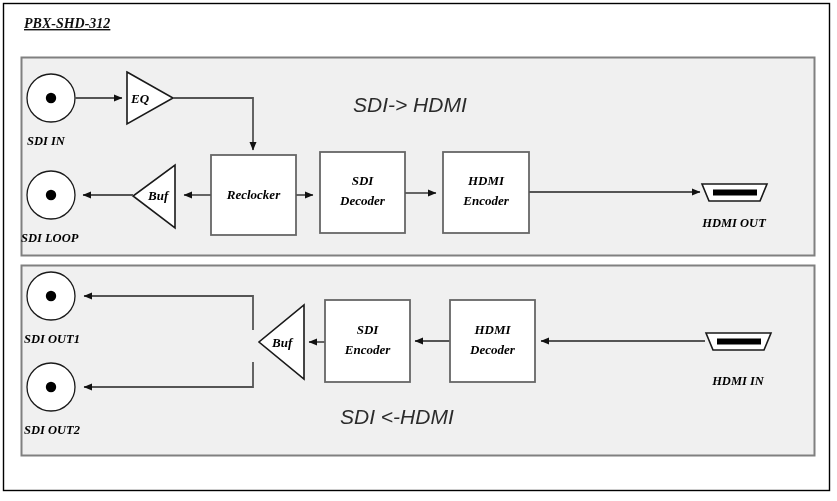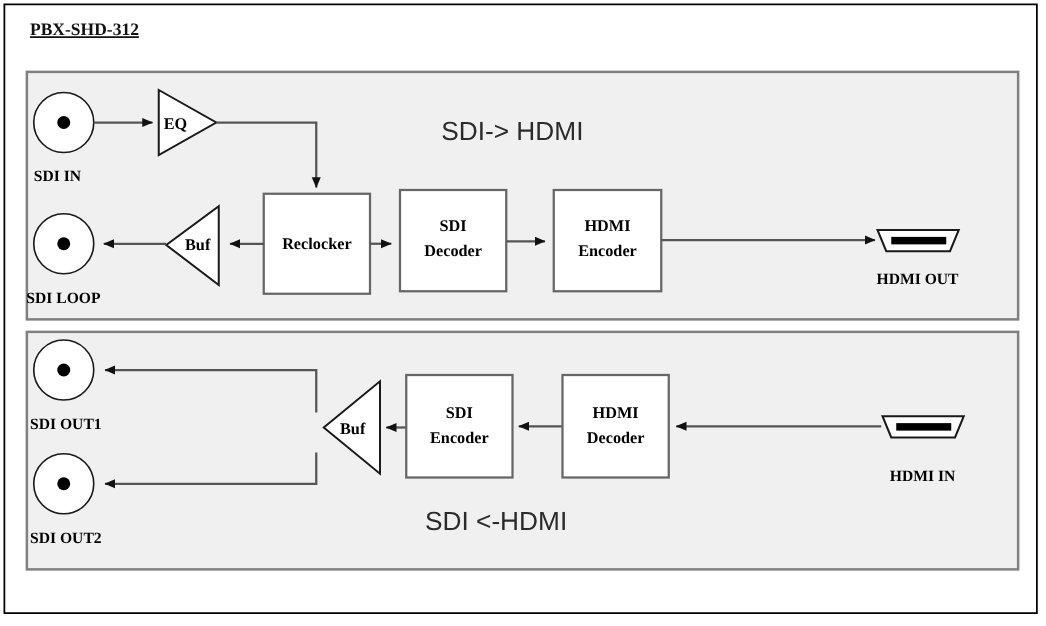--- a/index.html
+++ b/index.html
@@ -1,18 +1,18 @@
 <!DOCTYPE html>
 <html><head>
 <meta charset="utf-8">
 <style>
   html,body{margin:0;padding:0;background:#ffffff;}
   body{width:837px;height:501px;overflow:hidden;
        font-family:"Liberation Serif",serif;}
-  #stage{position:relative;width:837px;height:501px;background:#ffffff;}
+  #stage{position:relative;width:837px;height:501px;background:#ffffff;font-style:italic;}
   svg{display:block;}
   .blk-label{font-family:"Liberation Serif",serif;font-weight:bold;font-size:13px;fill:#000;}
   .port-label{font-family:"Liberation Serif",serif;font-weight:bold;font-size:12.5px;fill:#000;}
   .amp-label{font-family:"Liberation Serif",serif;font-weight:bold;font-size:13px;fill:#000;}
   .flow-label{font-family:"Liberation Sans",sans-serif;font-weight:normal;font-size:21px;fill:#2b2b2b;}
   .title-label{font-family:"Liberation Serif",serif;font-weight:bold;font-size:14px;fill:#111;
                text-decoration:underline;}
 </style>
 </head>
 <body>

